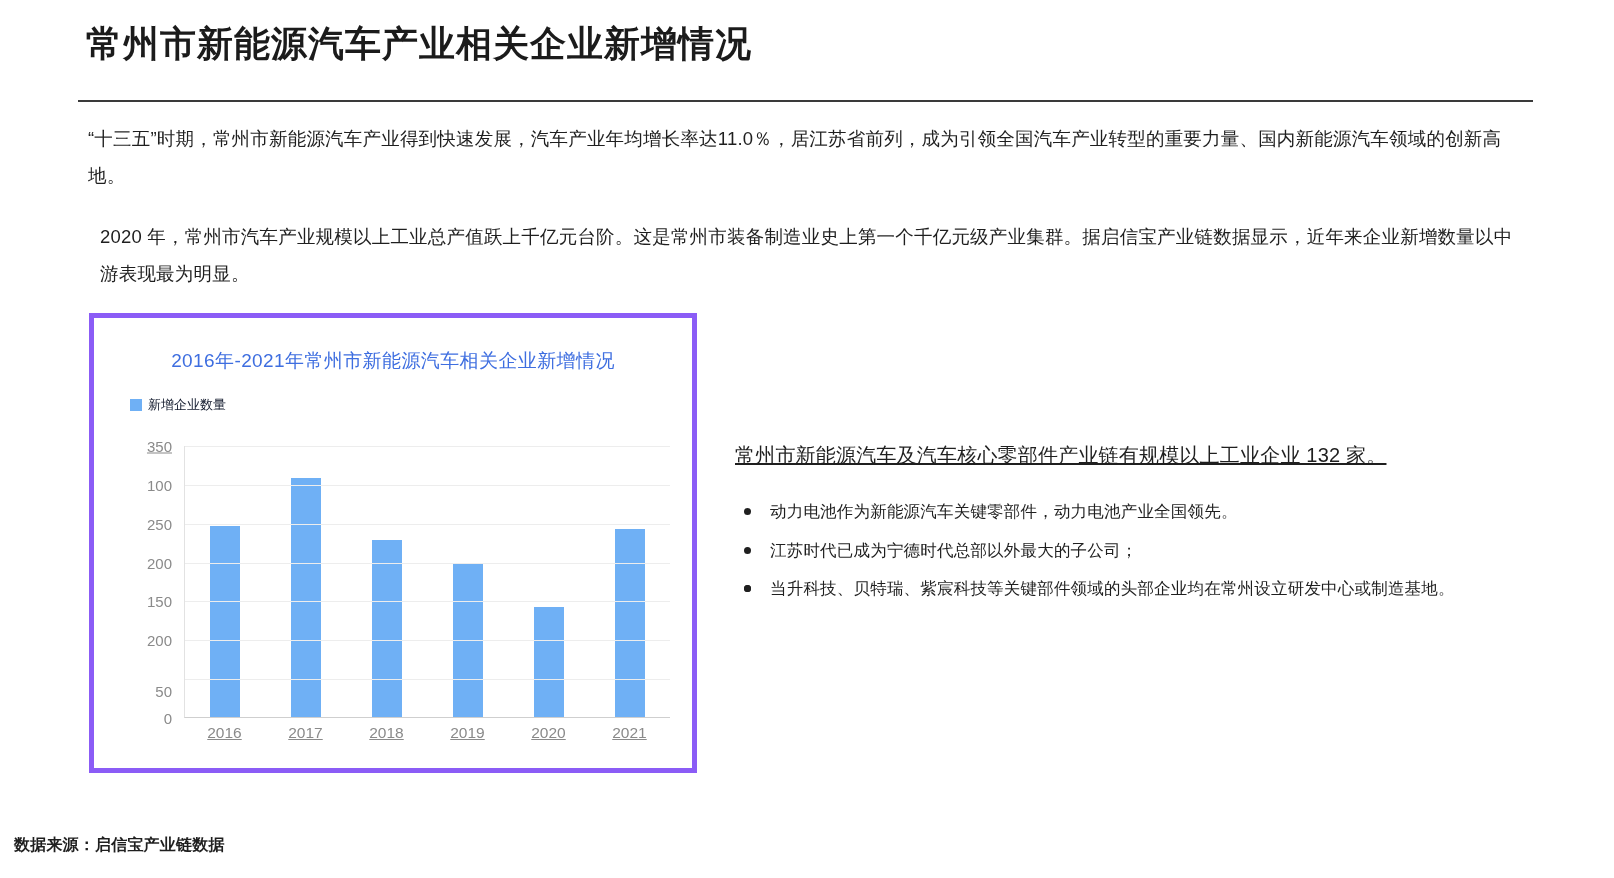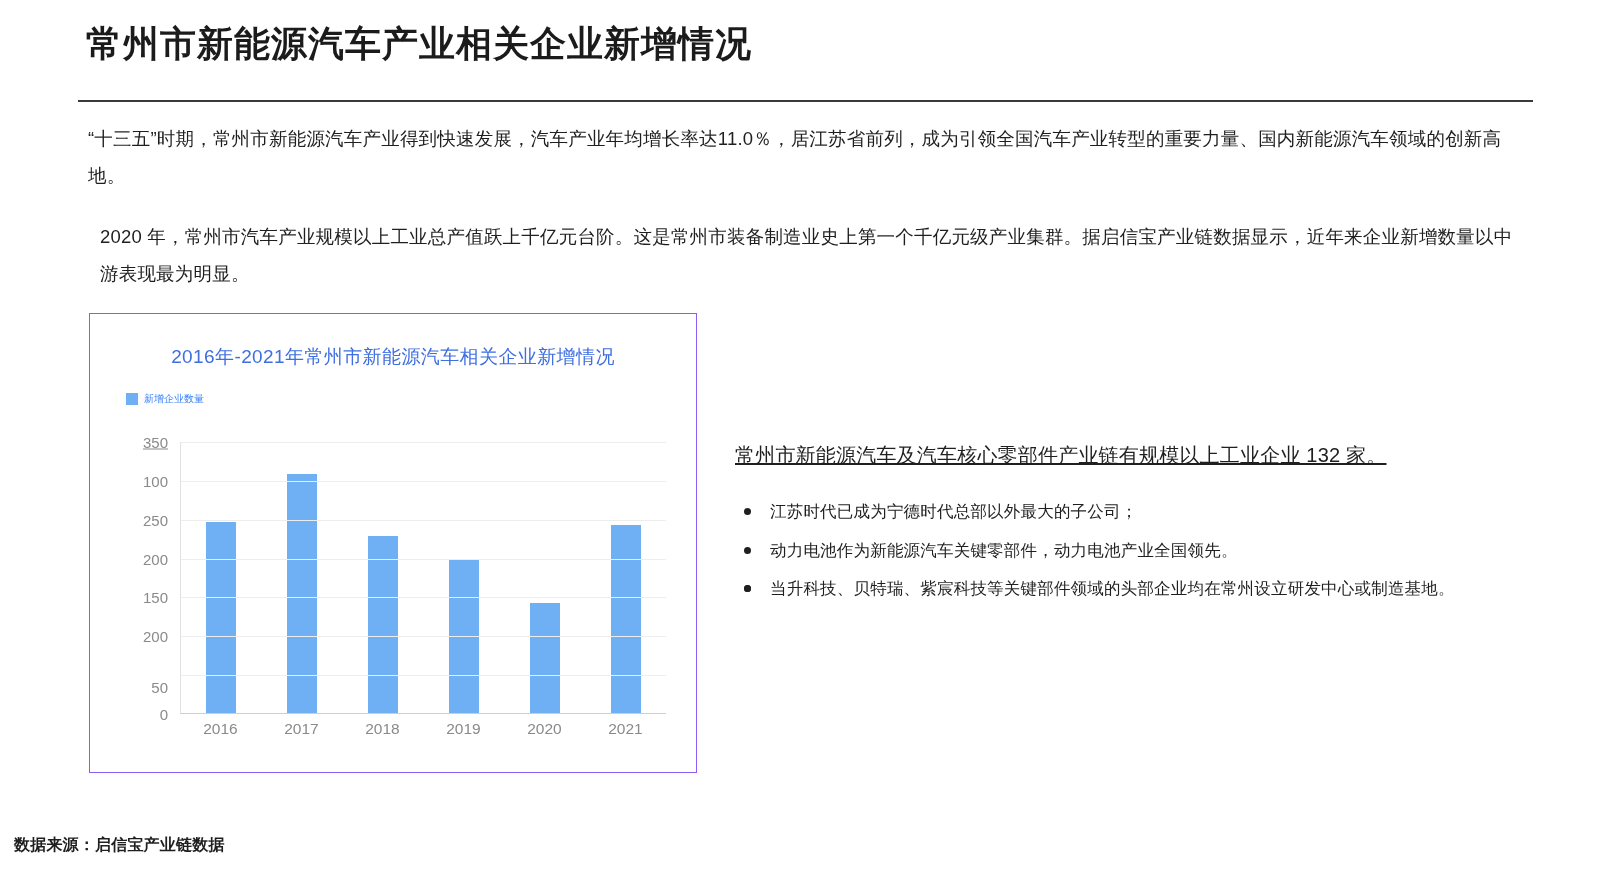--- a/index.html
+++ b/index.html
@@ -56,21 +56,21 @@
     top: 218px;
     width: 1430px;
   }
   
   .chart-card {
     position: absolute;
     left: 89px;
     top: 313px;
     width: 608px;
     height: 460px;
-    border: 1px solid #8b5cf6;
+    border: 5px solid #8b5cf6;
     background: #ffffff;
     box-sizing: border-box;
   }
   .chart-title {
     position: absolute;
     left: 0;
     top: 30px;
     width: 100%;
     text-align: center;
     font-size: 19px;
@@ -86,22 +86,22 @@
     align-items: center;
     gap: 6px;
   }
   .legend-swatch {
     width: 12px;
     height: 12px;
     background: #6fb0f5;
     display: inline-block;
   }
   .legend-label {
-    font-size: 10px;
-    color: #3b82f6;
+    font-size: 13px;
+    color: #0f172a;
   }
   .plot {
     position: absolute;
     left: 46px;
     top: 128px;
     width: 530px;
     height: 272px;
   }
   .y-axis-labels {
     position: absolute;
@@ -161,20 +161,21 @@
     left: 90px;
     top: 406px;
     width: 486px;
     display: flex;
   }
   .x-tick {
     flex: 1 1 0;
     text-align: center;
     font-size: 15.5px;
     color: #8a8a8a;
+    text-decoration: underline;
   }
   
   .right-head {
     position: absolute;
     left: 735px;
     top: 442px;
     width: 790px;
     font-size: 20px;
     color: #1f1f1f;
     letter-spacing: 0.2px;
@@ -283,21 +284,21 @@
         <div class="x-tick">2018</div>
         <div class="x-tick">2019</div>
         <div class="x-tick">2020</div>
         <div class="x-tick">2021</div>
       </div>
   </div>
 
   <div class="right-head">常州市新能源汽车及汽车核心零部件产业链有规模以上工业企业 132 家。</div>
 
   <ul class="bullets" id="bullets">
+      <li><span class="dot"></span><span>动力电池作为新能源汽车关键零部件，动力电池产业全国领先。</span></li>
       <li><span class="dot"></span><span>江苏时代已成为宁德时代总部以外最大的子公司；</span></li>
-      <li><span class="dot"></span><span>动力电池作为新能源汽车关键零部件，动力电池产业全国领先。</span></li>
       <li><span class="dot"></span></li>
       <li><span class="dot"></span><span>当升科技、贝特瑞、紫宸科技等关键部件领域的头部企业均在常州设立研发中心或制造基地。</span></li>
     </ul>
 
   <div class="source">数据来源：启信宝产业链数据</div>
 
 </div>
 
 </body></html>

